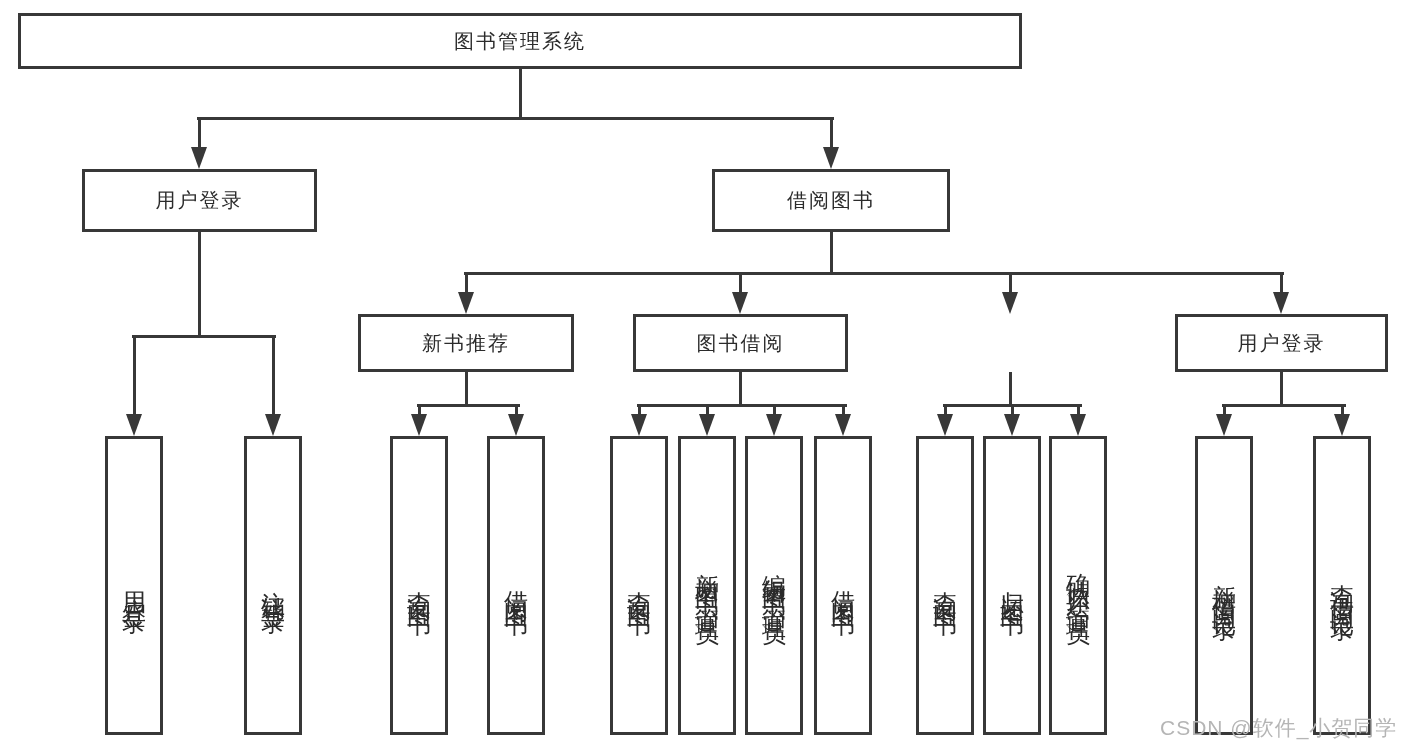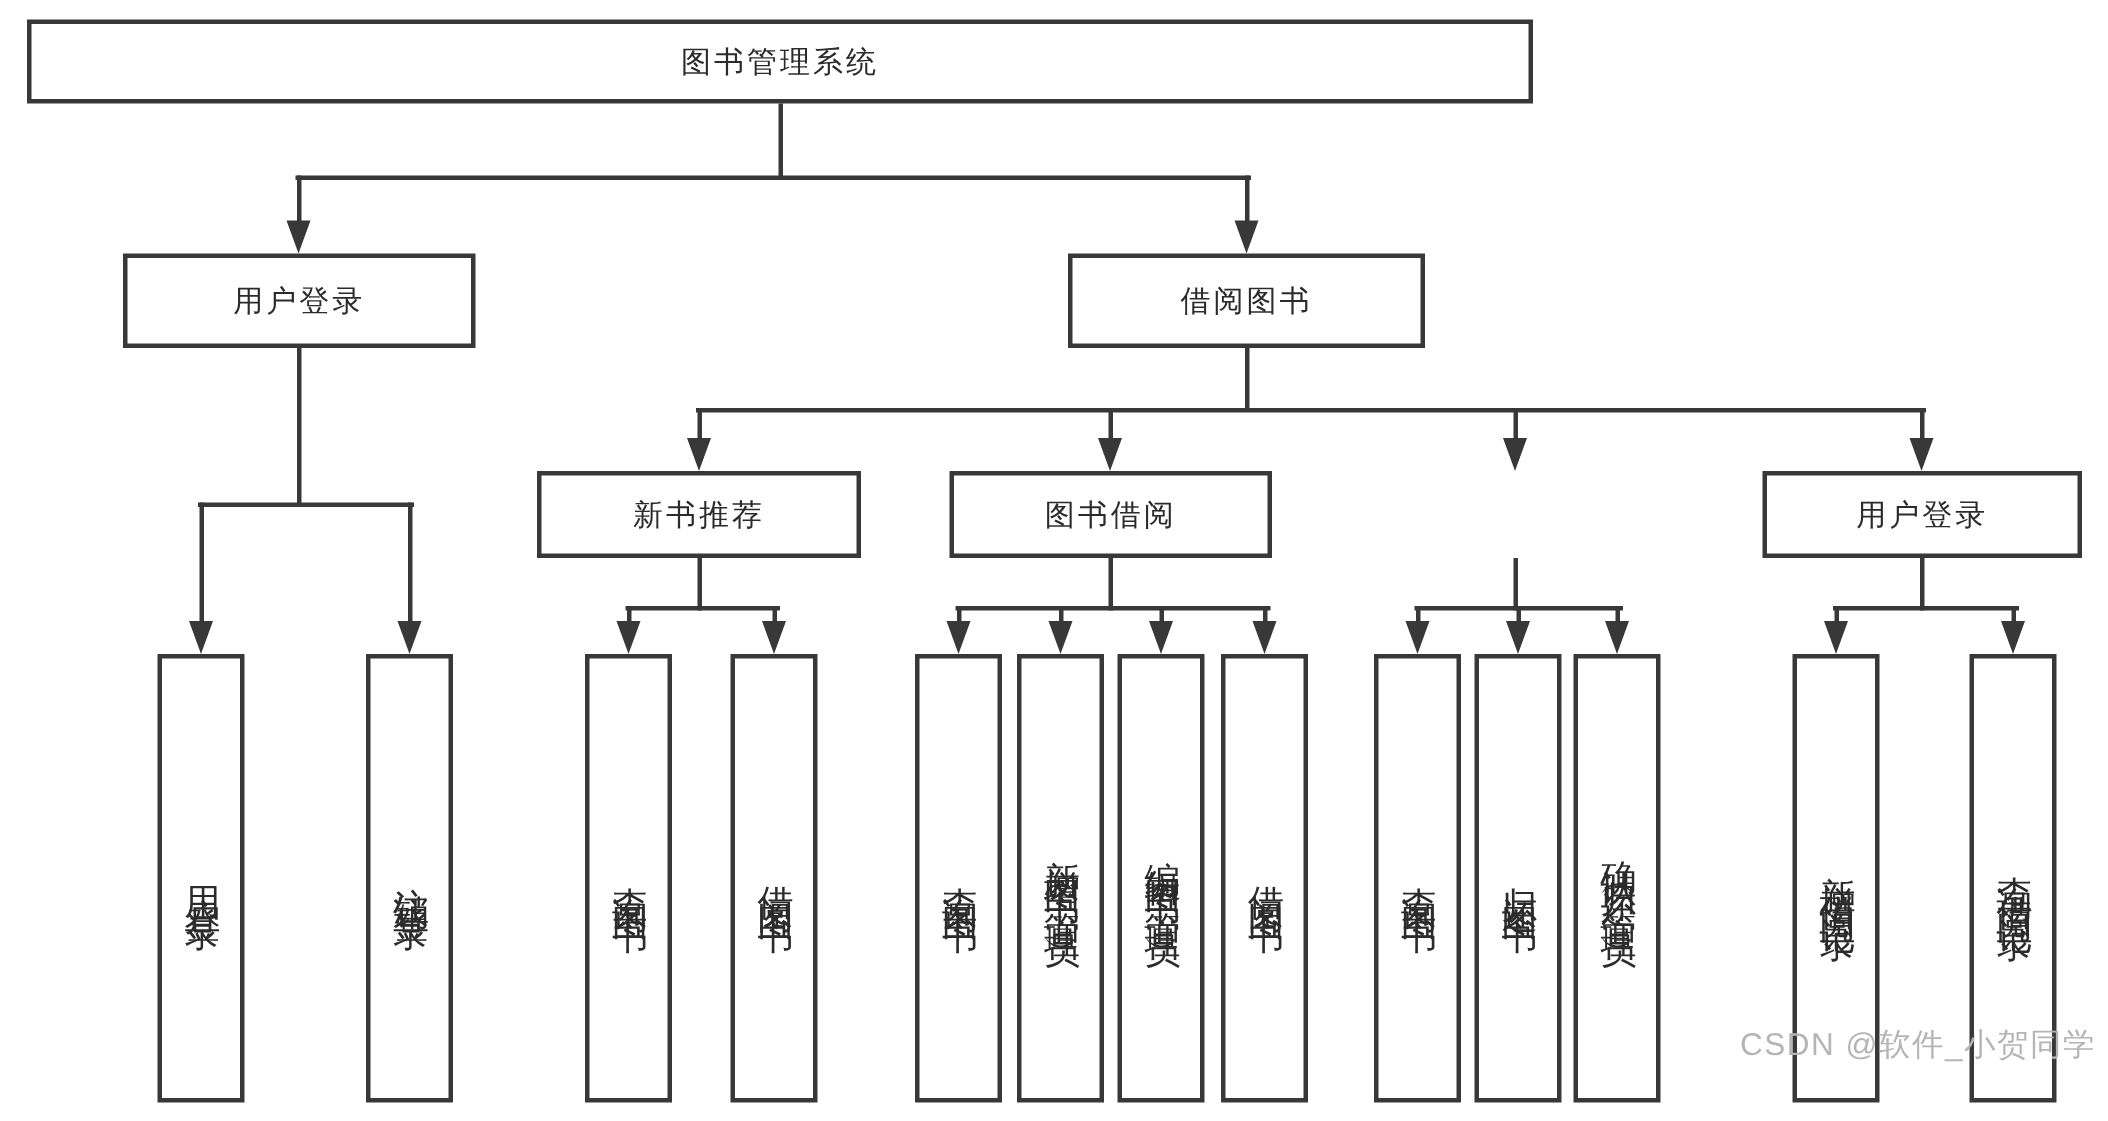--- a/index.html
+++ b/index.html
@@ -55,21 +55,21 @@
     position: absolute;
     width: 0;
     height: 0;
     border-left: 8px solid transparent;
     border-right: 8px solid transparent;
     border-top: 22px solid #383838;
   }
   .watermark {
     position: absolute;
     left: 1160px;
-    top: 682px;
+    top: 714px;
     font-size: 21px;
     letter-spacing: 1px;
     color: #b5b5b5;
     z-index: 10;
     white-space: nowrap;
   }
 </style>
 </head>
 <body>
 

